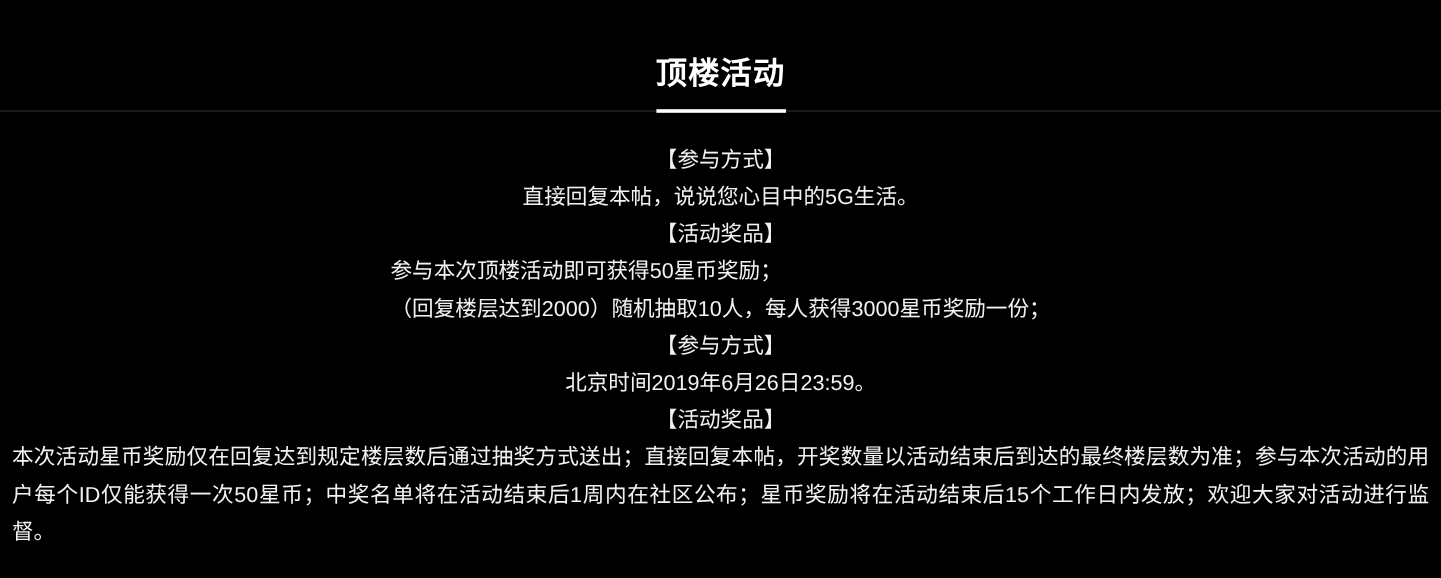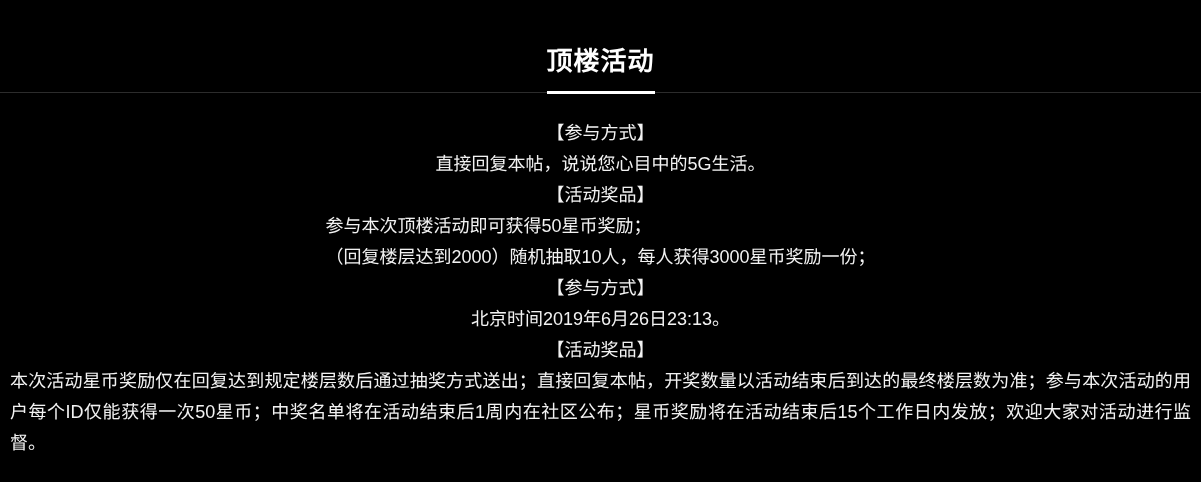--- a/index.html
+++ b/index.html
@@ -88,21 +88,21 @@
         <div class="section-row">
           <span class="section-label">【活动奖品】</span>
           <div class="section-content">
             <div class="section-line">参与本次顶楼活动即可获得50星币奖励；</div>
             <div class="section-line">（回复楼层达到2000）随机抽取10人，每人获得3000星币奖励一份；</div>
           </div>
         </div>
         <div class="section-row">
           <span class="section-label">【参与方式】</span>
           <div class="section-content">
-            <div class="section-line">北京时间2019年6月26日23:13。</div>
+            <div class="section-line">北京时间2019年6月26日23:59。</div>
           </div>
         </div>
         <div class="section-row">
           <span class="section-label">【活动奖品】</span>
           <div class="section-content justify">
             <div class="section-line">本次活动星币奖励仅在回复达到规定楼层数后通过抽奖方式送出；直接回复本帖，开奖数量以活动结束后到达的最终楼层数为准；参与本次活动的用户每个ID仅能获得一次50星币；中奖名单将在活动结束后1周内在社区公布；星币奖励将在活动结束后15个工作日内发放；欢迎大家对活动进行监督。</div>
           </div>
         </div>
       </div>
   </div>

